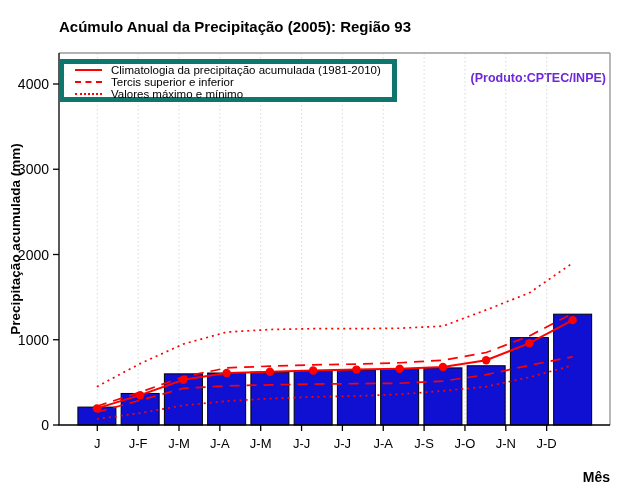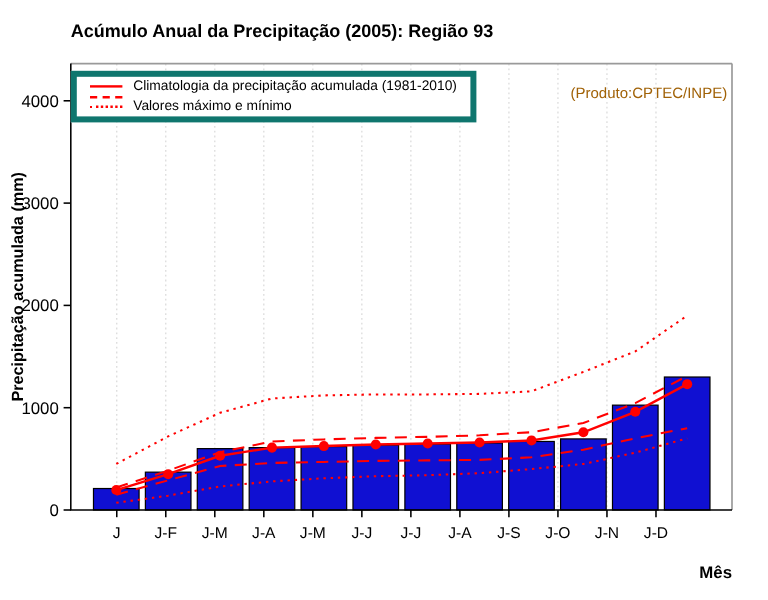--- a/index.html
+++ b/index.html
@@ -1,21 +1,21 @@
 <!DOCTYPE html>
 <html><head>
 <meta charset="utf-8">
 <style>
   html,body{margin:0;padding:0;background:#fff;}
   .canvas{position:relative;width:640px;height:500px;background:#ffffff;overflow:hidden;
           font-family:"Liberation Sans",sans-serif;color:#000;}
   .chart-title{position:absolute;top:18px;left:59px;width:551px;text-align:left;
                font-size:15px;font-weight:bold;white-space:nowrap;}
   .watermark{position:absolute;top:71px;left:396px;width:210px;text-align:right;
-             font-size:12.5px;color:#a16207;white-space:nowrap;}
+             font-size:12.5px;color:#6d28d9;white-space:nowrap;font-weight:bold;}
   .ylab{position:absolute;left:15px;top:239px;transform:translate(-50%,-50%) rotate(-90deg);
         font-size:13.5px;font-weight:bold;white-space:nowrap;}
   .xlab{position:absolute;top:469px;left:59px;width:551px;text-align:right;
         font-size:14px;font-weight:bold;}
   .legend{position:absolute;left:59px;top:59px;width:338px;height:43px;background:#fff;
           border:5px solid #0f766e;box-sizing:border-box;display:flex;flex-direction:column;
           justify-content:space-evenly;padding-left:11px;z-index:3;}
   .legend-row{display:flex;align-items:center;gap:9px;font-size:11.5px;line-height:12px;
               white-space:nowrap;}
   .ls{width:27px;height:0;border-top:2px solid #f00;flex:0 0 auto;}
@@ -119,20 +119,21 @@
       <text x="546.65" y="448" text-anchor="middle" font-size="13">J-D</text>
     </svg>
 
   <div class="legend">
     <div class="legend-row">
       <span class="ls solid" style="border-top-color: rgb(255, 0, 0);"></span>
       <span>Climatologia da precipitação acumulada (1981-2010)</span>
     </div>
     <div class="legend-row">
       <span class="ls dashed" style="border-top-color: rgb(255, 0, 0);"></span>
+      <span>Tercis superior e inferior</span>
     </div>
     <div class="legend-row">
       <span class="ls dotted" style="border-top-color: rgb(255, 0, 0);"></span>
       <span>Valores máximo e mínimo</span>
     </div>
   </div>
 
 </div>
 
 </body></html>

